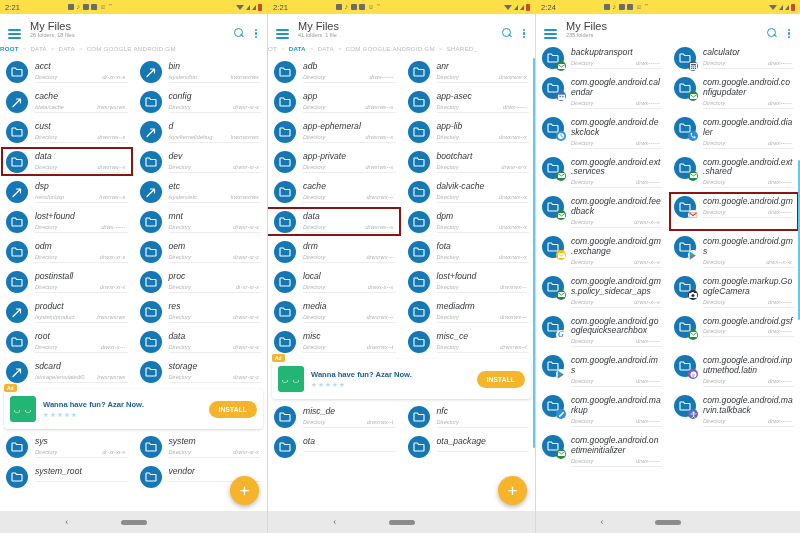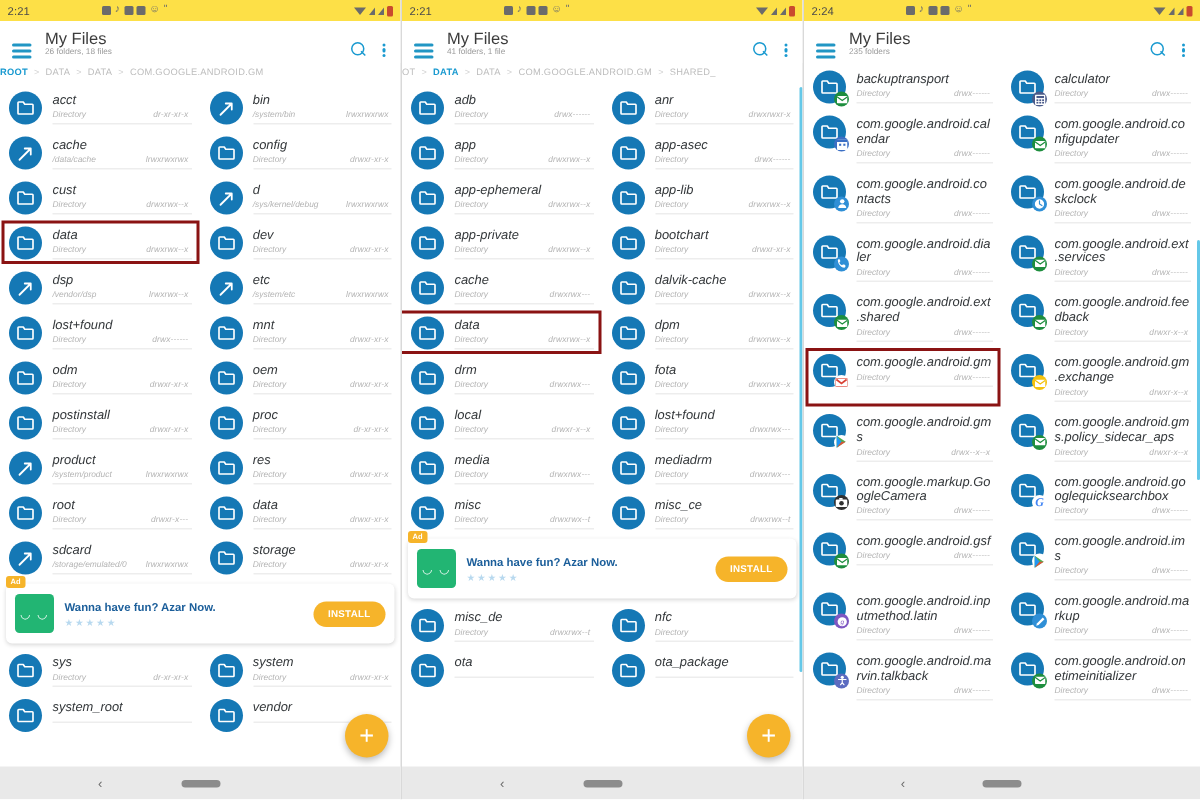--- a/index.html
+++ b/index.html
@@ -1111,40 +1111,20 @@
                 <span class="mperm">drwx------</span>
               </div>
             </div>
           </div>
           <div class="cell">
             <div class="fic">
               <svg width="12" height="10" viewBox="0 0 24 20">
                 <path d="M2 3a1 1 0 011-1h6l2 3h10a1 1 0 011 1v11a1 1 0 01-1 1H3a1 1 0 01-1-1z" fill="none" stroke="#fff" stroke-width="2.2" stroke-linejoin="round"></path>
               </svg>
               <div class="badge" style="background: rgb(47, 143, 214);">
-                <svg width="7" height="7" viewBox="0 0 10 10">
-                  <circle cx="5" cy="3.2" r="2.1" fill="#fff"></circle>
-                  <path d="M1.2 9.5c0-2.2 1.7-3.6 3.8-3.6s3.8 1.4 3.8 3.6z" fill="#fff"></path>
-                </svg>
-              </div>
-            </div>
-            <div class="txt">
-              <div class="nm">com.google.android.contacts</div>
-              <div class="meta">
-                <span class="mtype">Directory</span>
-                <span class="mperm">drwx------</span>
-              </div>
-            </div>
-          </div>
-          <div class="cell">
-            <div class="fic">
-              <svg width="12" height="10" viewBox="0 0 24 20">
-                <path d="M2 3a1 1 0 011-1h6l2 3h10a1 1 0 011 1v11a1 1 0 01-1 1H3a1 1 0 01-1-1z" fill="none" stroke="#fff" stroke-width="2.2" stroke-linejoin="round"></path>
-              </svg>
-              <div class="badge" style="background: rgb(47, 143, 214);">
                 <svg width="8" height="8" viewBox="0 0 10 10">
                   <circle cx="5" cy="5" r="4.4" fill="#fff" stroke="#2f8fd6" stroke-width="1"></circle>
                   <path d="M5 2.4V5l2 1.3" stroke="#2f8fd6" stroke-width="1" fill="none" stroke-linecap="round"></path>
                 </svg>
               </div>
             </div>
             <div class="txt">
               <div class="nm">com.google.android.deskclock</div>
               <div class="meta">
                 <span class="mtype">Directory</span>

